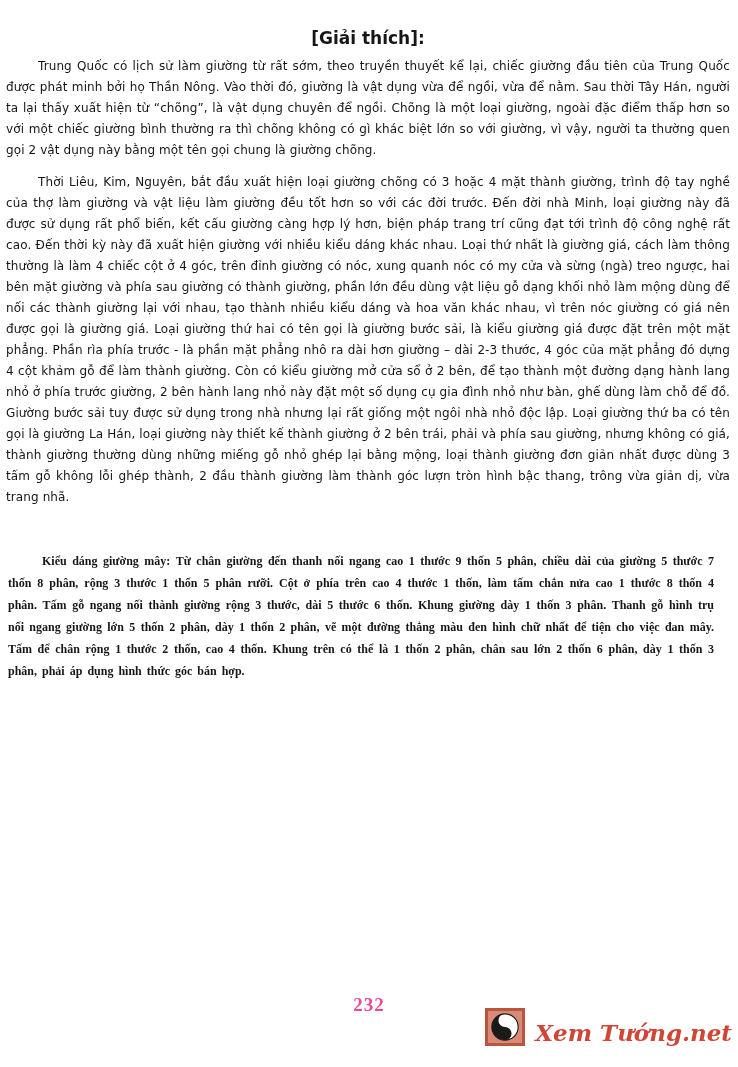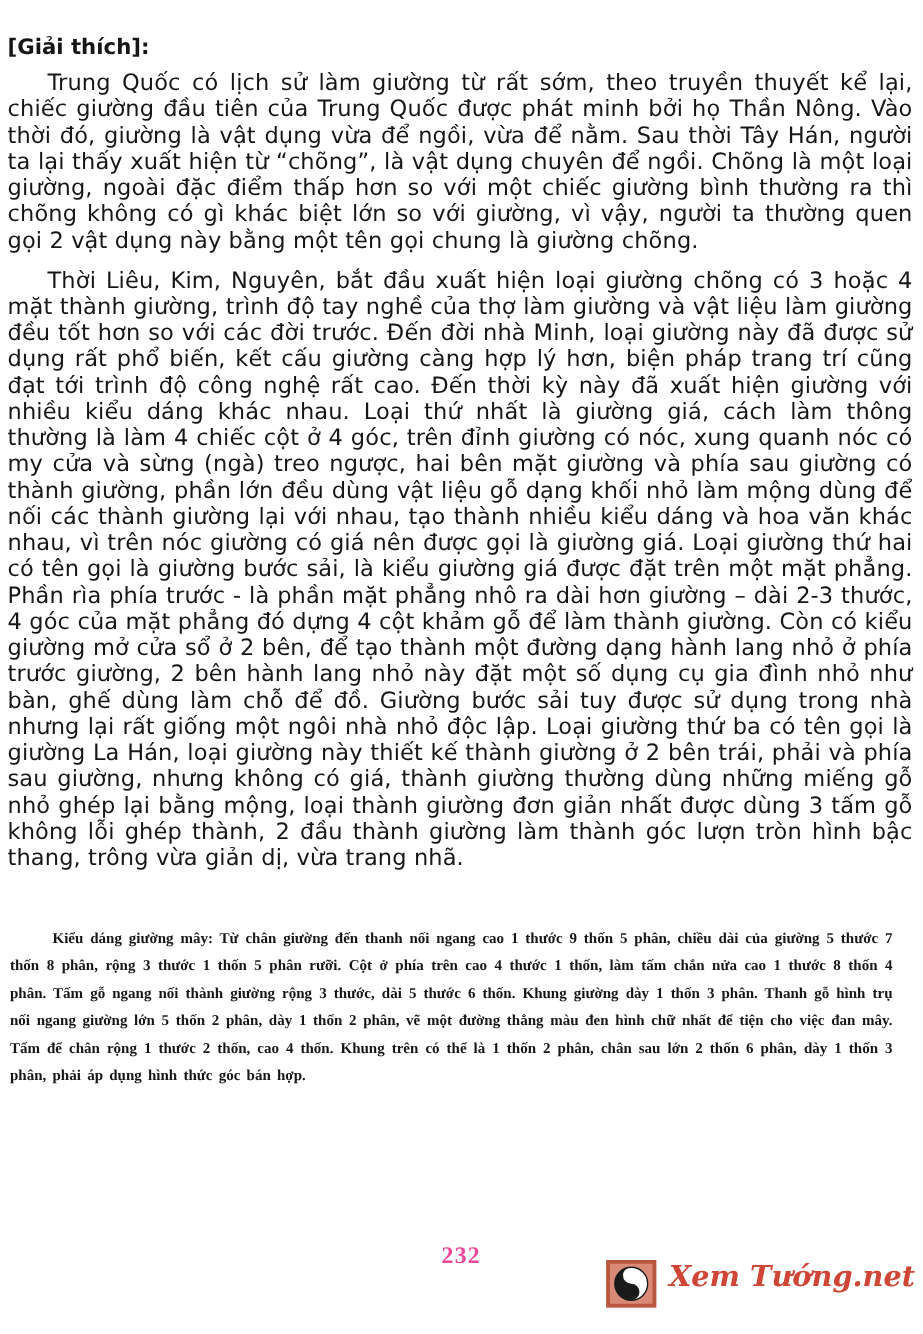--- a/index.html
+++ b/index.html
@@ -13,24 +13,25 @@
     position: absolute; inset: 0;
     box-sizing: border-box;
     padding: 28px 8px 0 6px;
     color: #161616;
   }
   .heading {
     font-family: "DejaVu Sans", sans-serif;
     font-size: 17px;
     font-weight: 600;
     margin: 0 0 8px 0;
+    text-align: center;
   }
   .body-p {
     font-family: "DejaVu Sans", sans-serif;
-    font-size: 18px;
+    font-size: 12px;
     line-height: 21px;
     letter-spacing: 0.1px;
     text-align: justify;
     text-indent: 32px;
     margin: 0 0 11px 0;
   }
   .measure-p {
     font-family: "Liberation Serif", serif;
     font-weight: 700;
     font-size: 12px;
@@ -49,21 +50,21 @@
     font-weight: 700;
     font-size: 19px;
     letter-spacing: 1px;
     color: #ec4899;
   }
   .watermark {
     position: absolute;
     right: 6px;
     top: 1008px;
     display: flex;
-    align-items: flex-start;
+    align-items: flex-end;
     gap: 10px;
   }
   .badge {
     width: 40px; height: 38px;
     box-sizing: border-box;
     border: 3px solid #b8563f;
     background: #d98a76;
     display: flex;
     align-items: center;
     justify-content: center;

